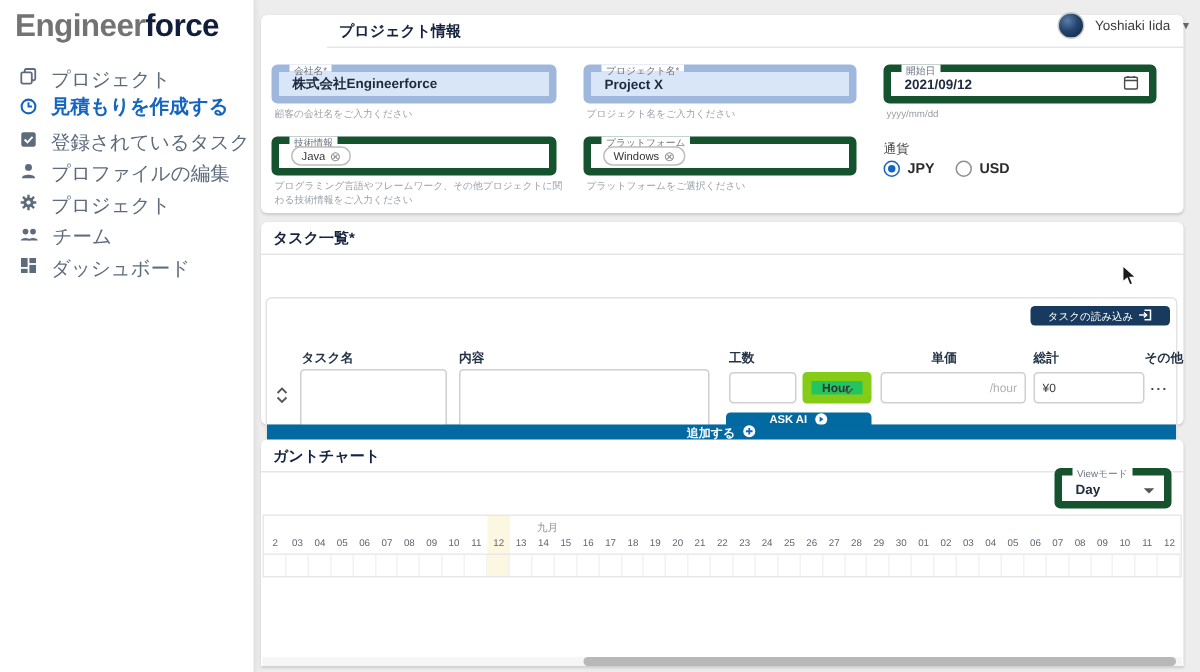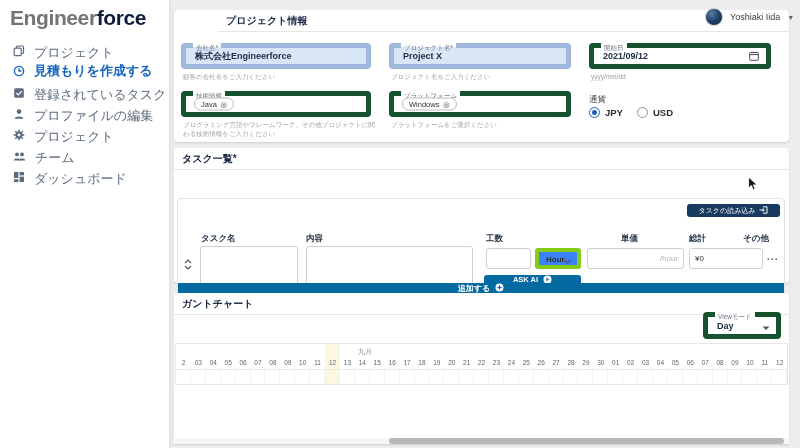--- a/index.html
+++ b/index.html
@@ -56,21 +56,21 @@
   
   .task-frame { position:absolute; left:3px; top:18px; width:608px; height:105px;
     border:1px solid #e3e3e3; border-radius:4px;margin-top:32px; }
   .btn-load { position:absolute; right:4px; top:5px; width:93px; height:13px; background:#173a5e;
     border-radius:3px; color:#fff; font-size:7px; display:flex; align-items:center; justify-content:center;
     gap:4px; cursor:pointer; }
   .col-label { position:absolute; font-size:8.5px; font-weight:bold; color:#243447; white-space:nowrap; }
   .t-input { position:absolute; border:1px solid #cfcfcf; border-radius:3px; background:#fff;
     font-size:8px; color:#333; font-family:inherit; padding:2px 5px; resize:none; outline:none; }
   .t-input::placeholder { color:#b1b1b1; }
-  .sel-box { position:absolute; border:4px solid #84cc16; border-radius:3px; background:#3b82f6; cursor:pointer; }
+  .sel-box { position:absolute; border:6px solid #84cc16; border-radius:3px; background:#22c55e; cursor:pointer; }
   .sel-box .sval { position:absolute; left:7px; top:50%; transform:translateY(-50%); font-size:8px; font-weight:bold; color:#333; }
   .btn-blue { background:#0369a1; color:#fff; border-radius:3px; display:flex; align-items:flex-start;
     justify-content:center; gap:5px; cursor:pointer; position:absolute; }
   .more-dots { position:absolute; font-size:9px; letter-spacing:1.5px; color:#444; font-weight:bold; cursor:pointer; }
   .drag-handle { position:absolute; cursor:grab; }
   
   .view-select { position:absolute; left:529px; top:19px; width:78px; height:27px; }
   .timeline { position:absolute; left:1px; top:50px; width:613px; height:42px;
     border:1px solid #e8e8e8; background:#fff; overflow:hidden; }
   .hl-strip { position:absolute; top:0; bottom:0; background:#fbf7e1; }
@@ -233,21 +233,21 @@
             <line x1="0.4" y1="4" x2="5" y2="4" stroke="#fff" stroke-width="1"></line>
             <path d="M3.6 2.4 L5.4 4 L3.6 5.6" fill="none" stroke="#fff" stroke-width="1"></path>
           </svg></span>
     </div>
 
     <div class="col-label" style="left:23px; top:34px;">タスク名</div>
     <div class="col-label" style="left:128px; top:34px;">内容</div>
     <div class="col-label" style="left:308px; top:34px;">工数</div>
     <div class="col-label" style="left:443px; top:34px;">単価</div>
     <div class="col-label" style="left:511px; top:34px;">総計</div>
-    <div class="col-label" style="left:565px; top:34px;">その他</div>
+    <div class="col-label" style="left:585px; top:34px;">その他</div>
 
     <span class="drag-handle" style="left:6px; top:57px;"><svg width="8" height="11" viewBox="0 0 8 11">
           <path d="M1 4 L4 1 L7 4" fill="none" stroke="#555" stroke-width="1.2"></path>
           <path d="M1 7 L4 10 L7 7" fill="none" stroke="#555" stroke-width="1.2"></path>
         </svg></span>
 
     <textarea class="t-input" style="left: 22px; top: 47px; width: 98px; height: 44px;"></textarea>
     <textarea class="t-input" style="left: 128px; top: 47px; width: 167px; height: 44px;"></textarea>
 
     <input class="t-input" style="left: 308px; top: 49px; width: 45px; height: 21px;">

